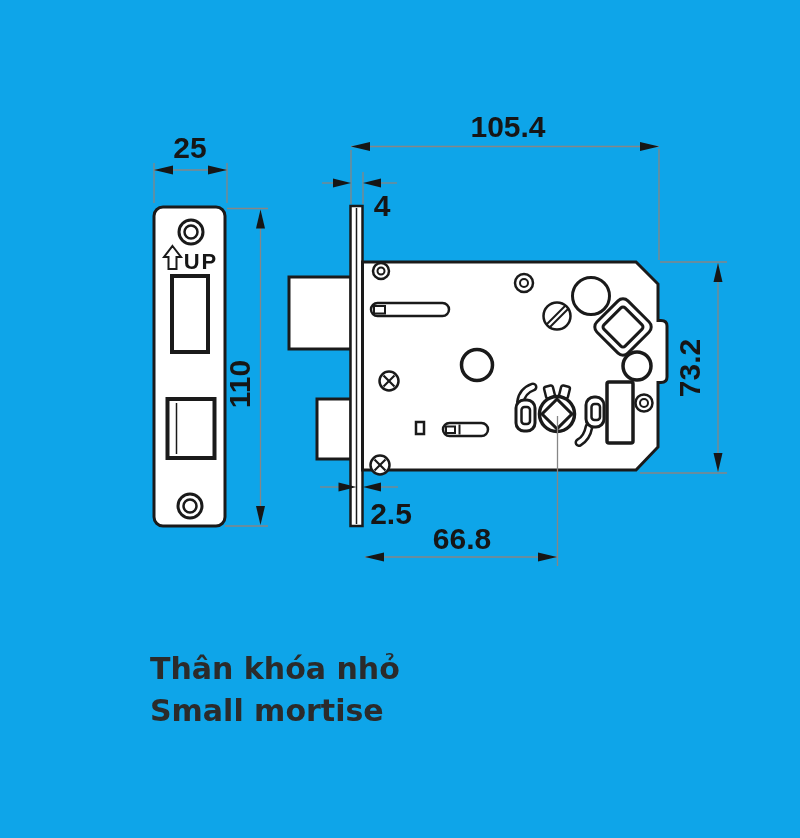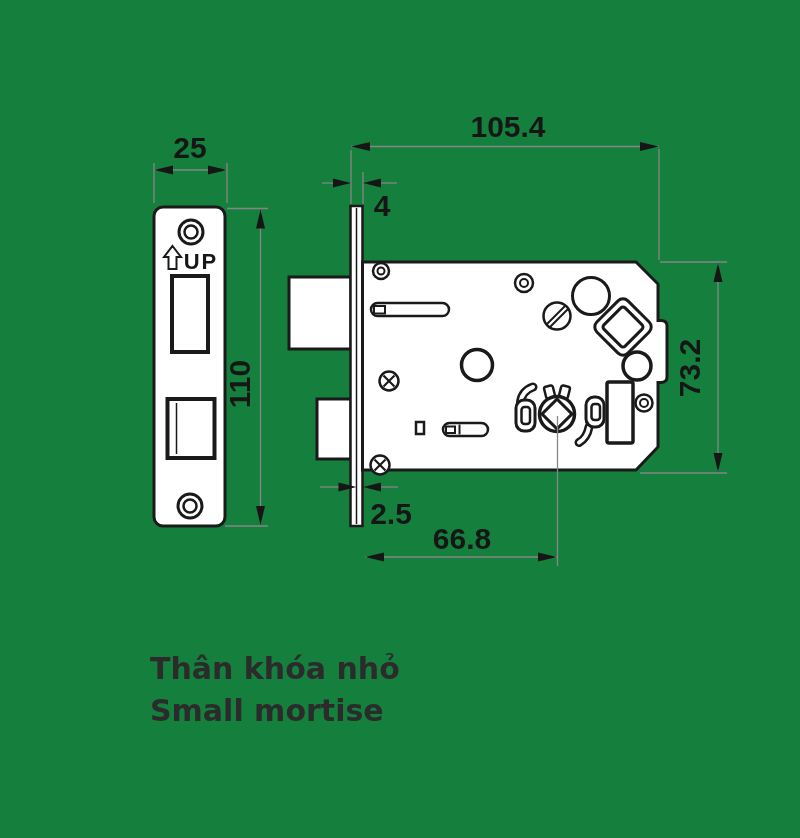--- a/index.html
+++ b/index.html
@@ -1,16 +1,16 @@
 <!DOCTYPE html>
 <html><head>
 <meta charset="utf-8">
 <style>
   html,body{margin:0;padding:0;background:#ffffff;}
-  .canvas{position:relative;width:800px;height:838px;background:#15803d;overflow:hidden;}
+  .canvas{position:relative;width:800px;height:838px;background:#0ea5e9;overflow:hidden;}
   svg{display:block;}
   .dimtext{font-family:"Liberation Sans","DejaVu Sans",sans-serif;font-weight:bold;font-size:30px;fill:#161616;}
   .uptext{font-family:"Liberation Sans","DejaVu Sans",sans-serif;font-weight:bold;font-size:22px;letter-spacing:2px;fill:#161616;}
   .caption{font-family:"DejaVu Sans","Liberation Sans",sans-serif;font-weight:bold;font-size:30px;fill:#2b2b2b;}
   .ln{stroke:#1a1a1a;fill:#ffffff;}
   .ln-nf{stroke:#1a1a1a;fill:none;}
   .dim{stroke:#868686;stroke-width:1.3;fill:none;}
   .arr{fill:#161616;stroke:none;}
 </style>
 </head>

